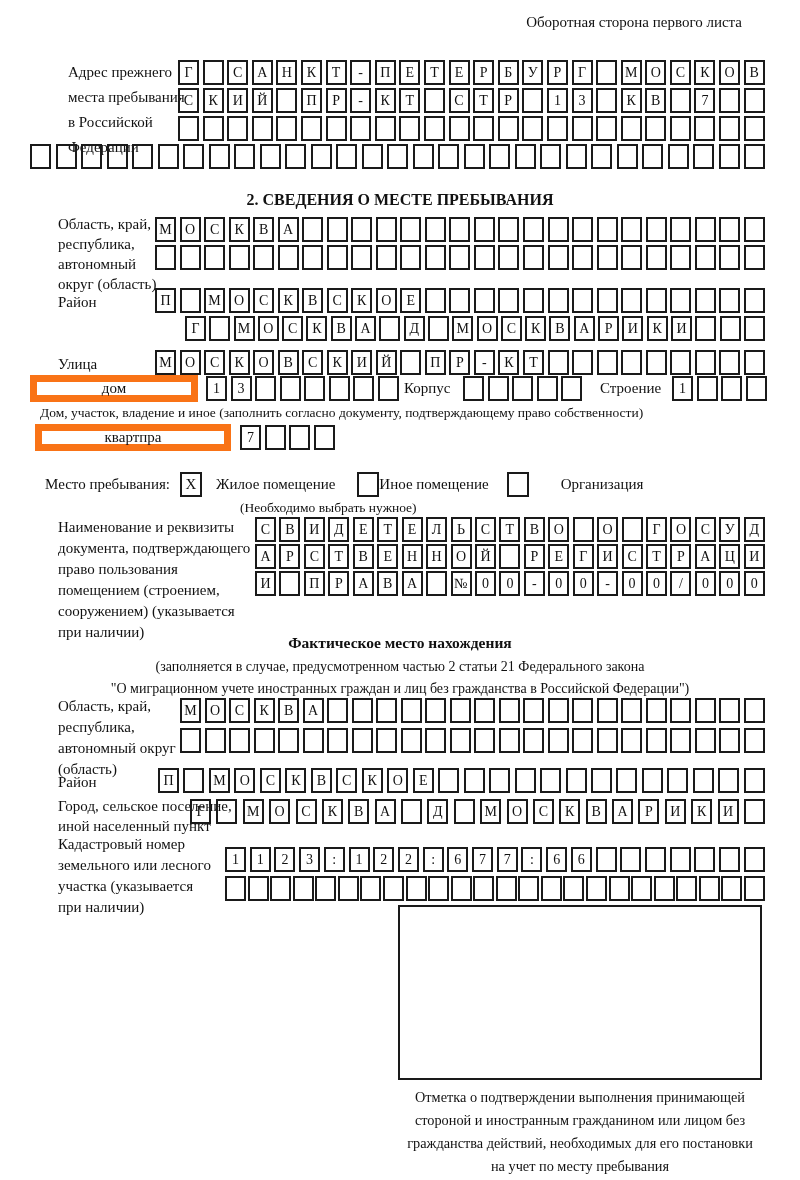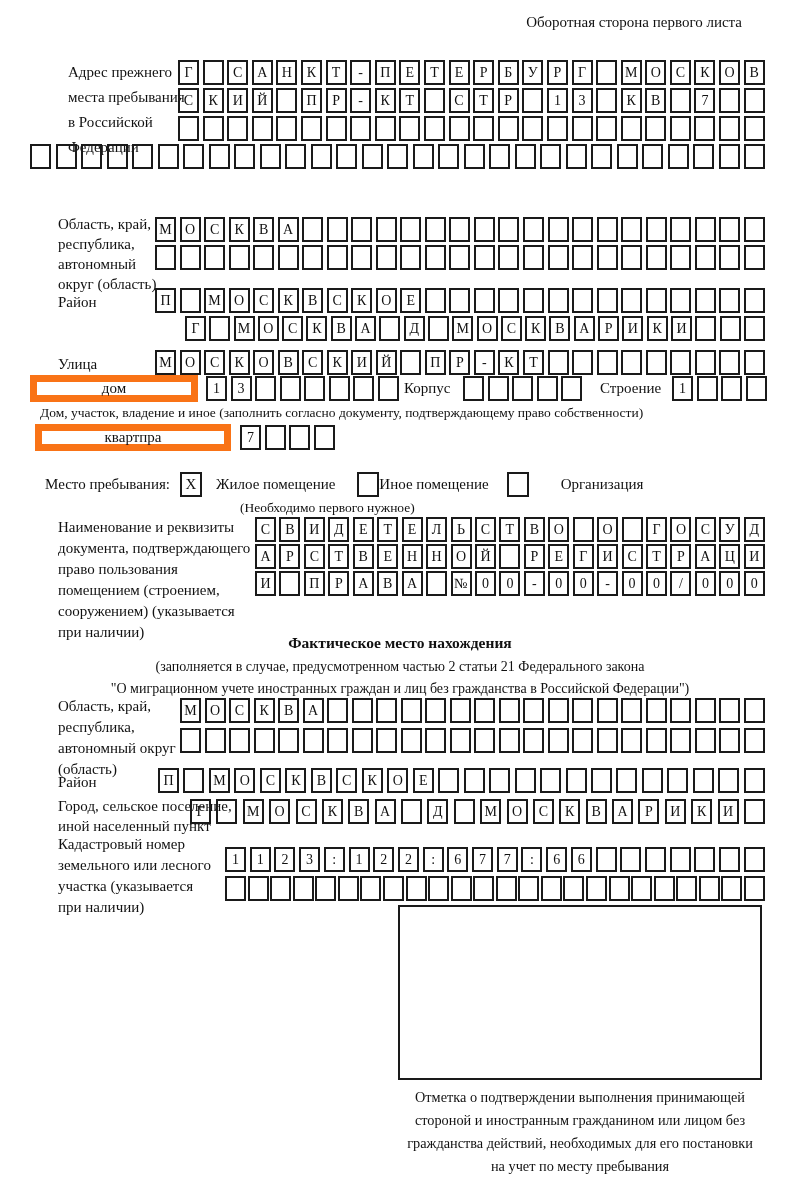--- a/index.html
+++ b/index.html
@@ -164,20 +164,21 @@
       <span class="cbox"></span>
       <span class="cbox"></span>
       <span class="cbox"></span>
       <span class="cbox"></span>
       <span class="cbox"></span>
       <span class="cbox"></span>
       <span class="cbox"></span>
       <span class="cbox"></span>
     </div>
 
+  <div class="abs title center" style="top:191px;">2. СВЕДЕНИЯ О МЕСТЕ ПРЕБЫВАНИЯ</div>
 
   <div class="abs lbl" style="left:58px;top:214px;width:100px;">Область, край,
 республика,
 автономный
 округ (область)</div>
   <div class="boxrow" style="left:155px;top:217px;width:610px;">
       <span class="cbox">М</span>
       <span class="cbox">О</span>
       <span class="cbox">С</span>
       <span class="cbox">К</span>
@@ -354,21 +355,21 @@
 
   <div class="abs placerow" style="left:45px;top:471px;height:26px;">
     <span class="inline-lbl">Место пребывания:</span>
     <span class="checkbox" style="margin-left:10px;">X</span>
     <span class="inline-lbl" style="margin-left:14px;">Жилое помещение</span>
     <span class="checkbox" style="margin-left:22px;"></span>
     <span class="inline-lbl" style="">Иное помещение</span>
     <span class="checkbox" style="margin-left:18px;"></span>
     <span class="inline-lbl" style="margin-left:32px;">Организация</span>
   </div>
-  <div class="abs caption" style="left:240px;top:500px;">(Необходимо первого нужное)</div>
+  <div class="abs caption" style="left:240px;top:500px;">(Необходимо выбрать нужное)</div>
 
   <div class="abs lbl lh21" style="left:58px;top:517px;width:205px;">Наименование и реквизиты
 документа, подтверждающего
 право пользования
 помещением (строением,
 сооружением) (указывается
 при наличии)</div>
   <div class="boxrow" style="left:255px;top:517px;width:510px;">
       <span class="cbox">С</span>
       <span class="cbox">В</span>

